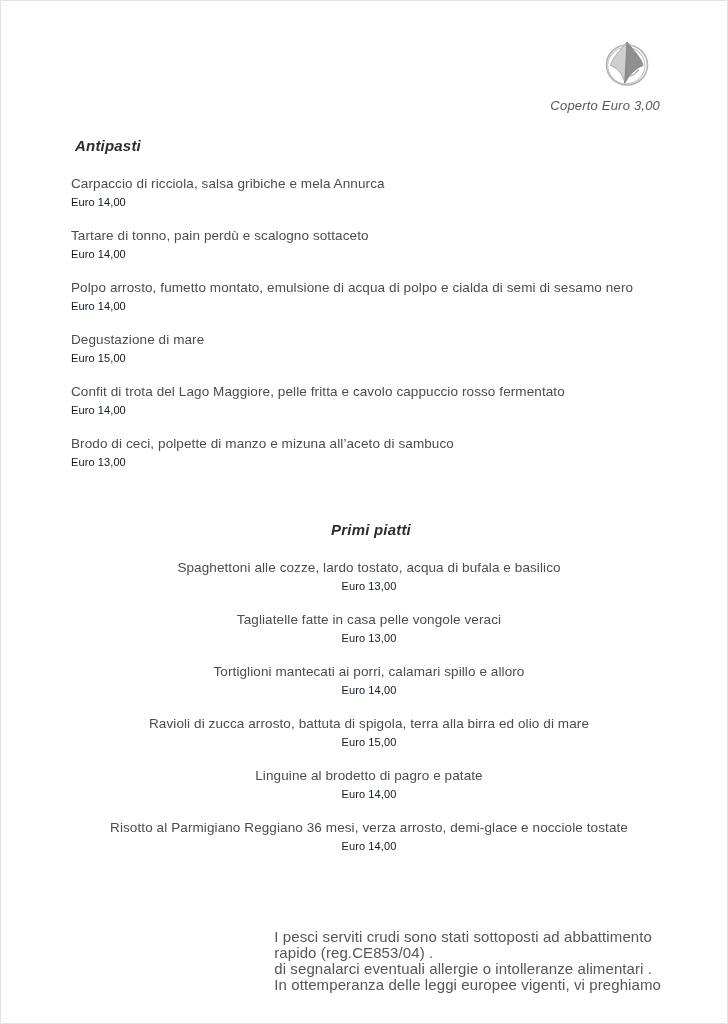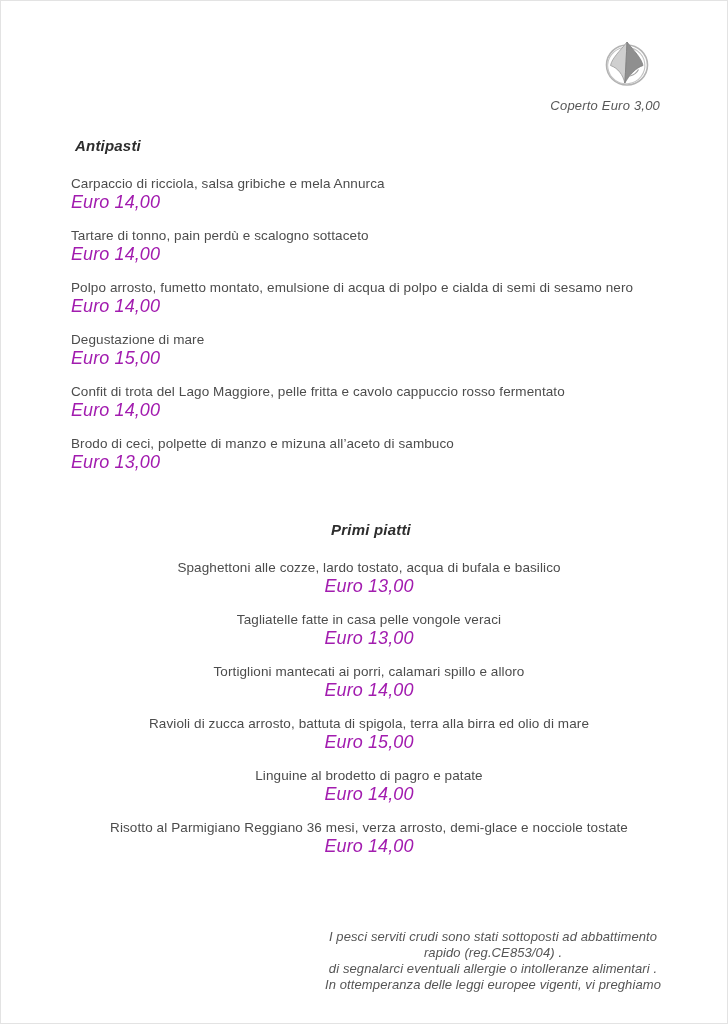--- a/index.html
+++ b/index.html
@@ -54,33 +54,31 @@
   .items { margin: 0; padding: 0; list-style: none; }
   .item { margin: 0 0 16px 0; }
   .item-name {
     font-size: 13.5px;
     color: #4c4c4c;
     line-height: 18px;
     letter-spacing: 0.1px;
     white-space: nowrap;
   }
   .item-price {
-    font-style: italic;
-    font-size: 18px;
-    color: #a21caf;
+    font-size: 11px;
+    color: #0f172a;
     line-height: 18px;
     letter-spacing: 0.1px;
   }
   .footer {
     position: absolute;
     right: 66px;
     bottom: 30px;
-    text-align: center;
-    font-style: italic;
-    font-size: 13px;
+    text-align: left;
+    font-size: 15px;
     color: #555555;
     line-height: 16px;
     letter-spacing: 0.1px;
   }
 </style>
 </head>
 <body>
 
 <div class="page">
 

